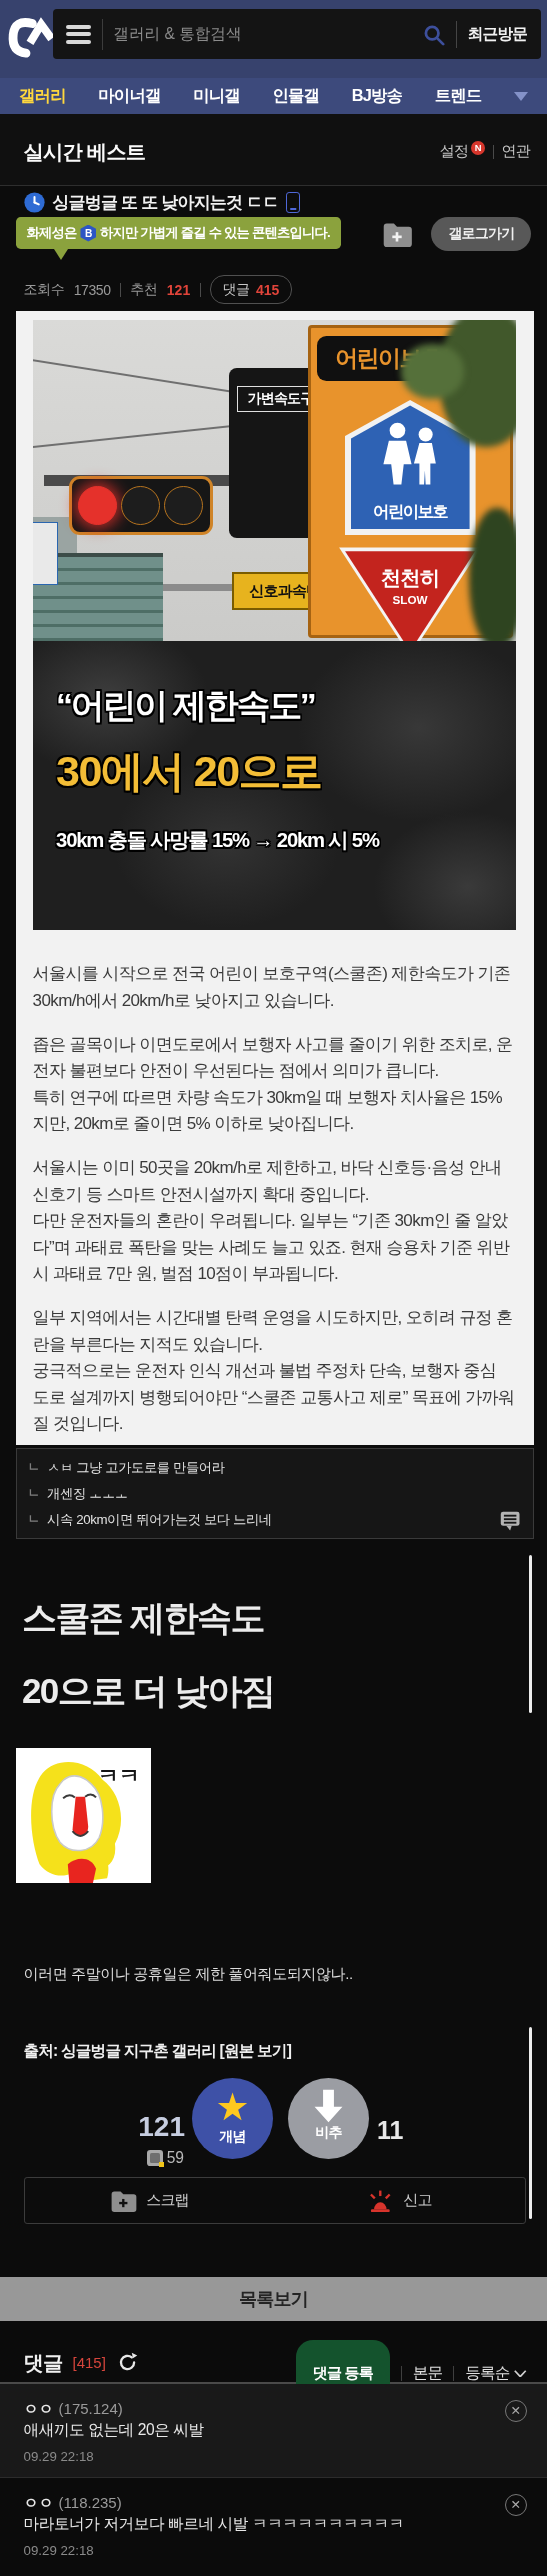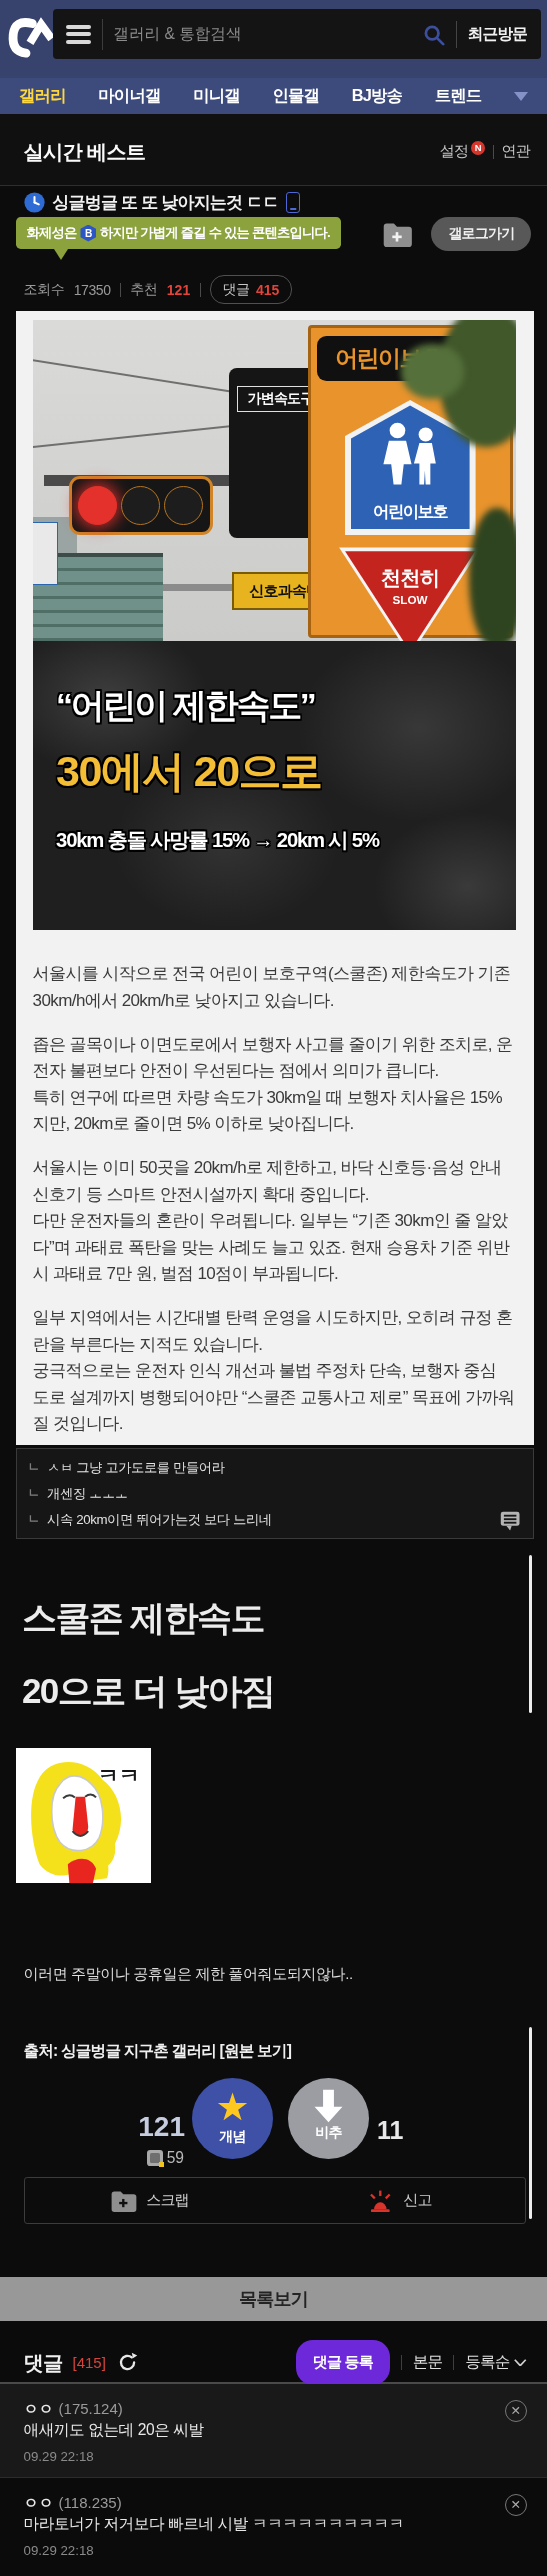--- a/index.html
+++ b/index.html
@@ -128,21 +128,21 @@
 
   .list-bar { position:absolute; top:2277px; left:0; width:547px; height:44px; background:#989898; color:#242424; font-size:18px; font-weight:bold; display:flex; align-items:center; justify-content:center; letter-spacing:-0.8px; }
 
   
   .comments { position:absolute; top:2321px; left:0; width:547px; height:255px; background:#0b0b0b; }
   .comments-header { position:relative; height:61px; padding:22px 23.5px 0; display:flex; align-items:center; }
   .comments-title { font-size:20.3px; font-weight:bold; color:#f0f0f0; letter-spacing:-0.8px; }
   .comments-count { font-size:15px; color:#d6453c; margin-left:10px; }
   .refresh-icon { margin-left:11px; }
   .comments-right { position:absolute; right:20.3px; top:19px; display:flex; align-items:center; gap:11px; }
-  .submit-pill { background:#6d28d9; border-radius:17px; padding:13px 17px; color:#fff; font-size:15px; font-weight:bold; letter-spacing:-0.8px; }
+  .submit-pill { background:#14532d; border-radius:17px; padding:24px 17px; color:#fff; font-size:15px; font-weight:bold; letter-spacing:-0.8px; }
   .ch-div { width:0.8px; height:15.6px; background:#3f3f3f; }
   .ch-link { color:#e0e0e0; font-size:15.6px; letter-spacing:-0.8px; }
   .sort-group { display:flex; align-items:center; gap:4.7px; }
   .comments-divider { height:2.3px; background:#4a4a4a; }
   .comment { position:relative; padding:15.6px 23.5px 12.5px; }
   .comment.alt { background:#191919; border-bottom:0.8px solid #2c2c2c; }
   .c-nick { font-size:15px; font-weight:bold; color:#e8e8e8; }
   .c-ip { font-size:15px; color:#9a9a9a; margin-left:1.6px; }
   .close-x { position:absolute; right:20.3px; top:15.6px; width:22px; height:22px; border:1.6px solid #777; border-radius:50%; color:#aaa; font-size:12.5px; display:flex; align-items:center; justify-content:center; }
   .c-body { margin-top:1px; font-size:15.6px; color:#e8e8e8; letter-spacing:-0.4px; }

